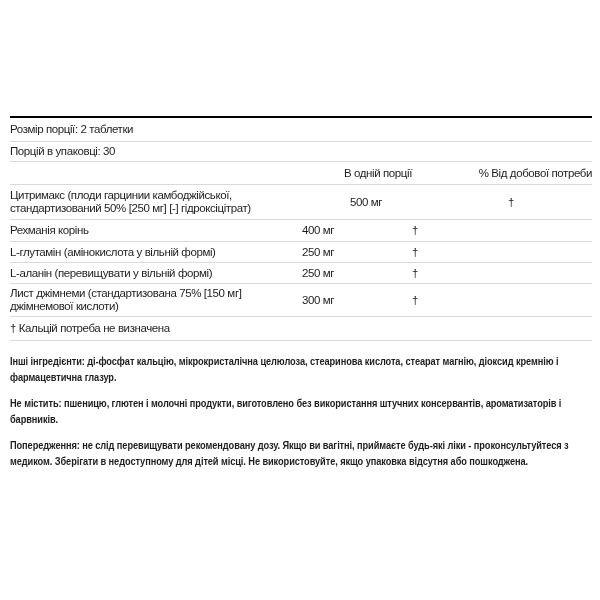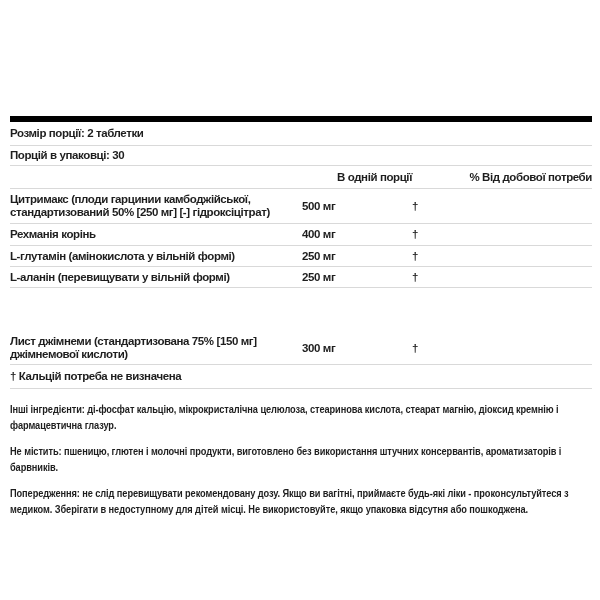--- a/index.html
+++ b/index.html
@@ -15,41 +15,41 @@
     font-family: "Liberation Sans", sans-serif;
     color: #1e1e1e;
   }
   .label-sheet {
     position: absolute;
     top: 116px;
     left: 10px;
     width: 582px;
   }
   .facts-table {
-    border-top: 6px solid #000000;
-    font-weight: 700;
+    border-top: 2px solid #000000;
+    font-weight: 400;
     font-size: 11.5px;
     letter-spacing: -0.4px;
   }
   .t-row {
     display: grid;
     grid-template-columns: 292px 110px 1fr;
     align-items: center;
     border-bottom: 1px solid #d9d9d9;
     box-sizing: border-box;
   }
   .t-row.full { grid-template-columns: 1fr; }
   .h24 { min-height: 24px; }
   .h23 { min-height: 23px; }
   .h22 { min-height: 22px; }
   .h21 { min-height: 21px; }
   .h20 { min-height: 20px; }
   .h19 { min-height: 19px; }
-  .h35 { min-height: 35px; }
-  .h31 { min-height: 31px; margin-top: 44px; }
+  .h35 { min-height: 35px; gap: 48px; }
+  .h31 { min-height: 31px; }
   .cell-name {
     line-height: 13px;
     padding: 3px 8px 3px 0;
     box-sizing: border-box;
   }
   .cell-amt, .cell-dv {
     line-height: 13px;
     white-space: nowrap;
   }
   .hdr-amt, .hdr-dv {

